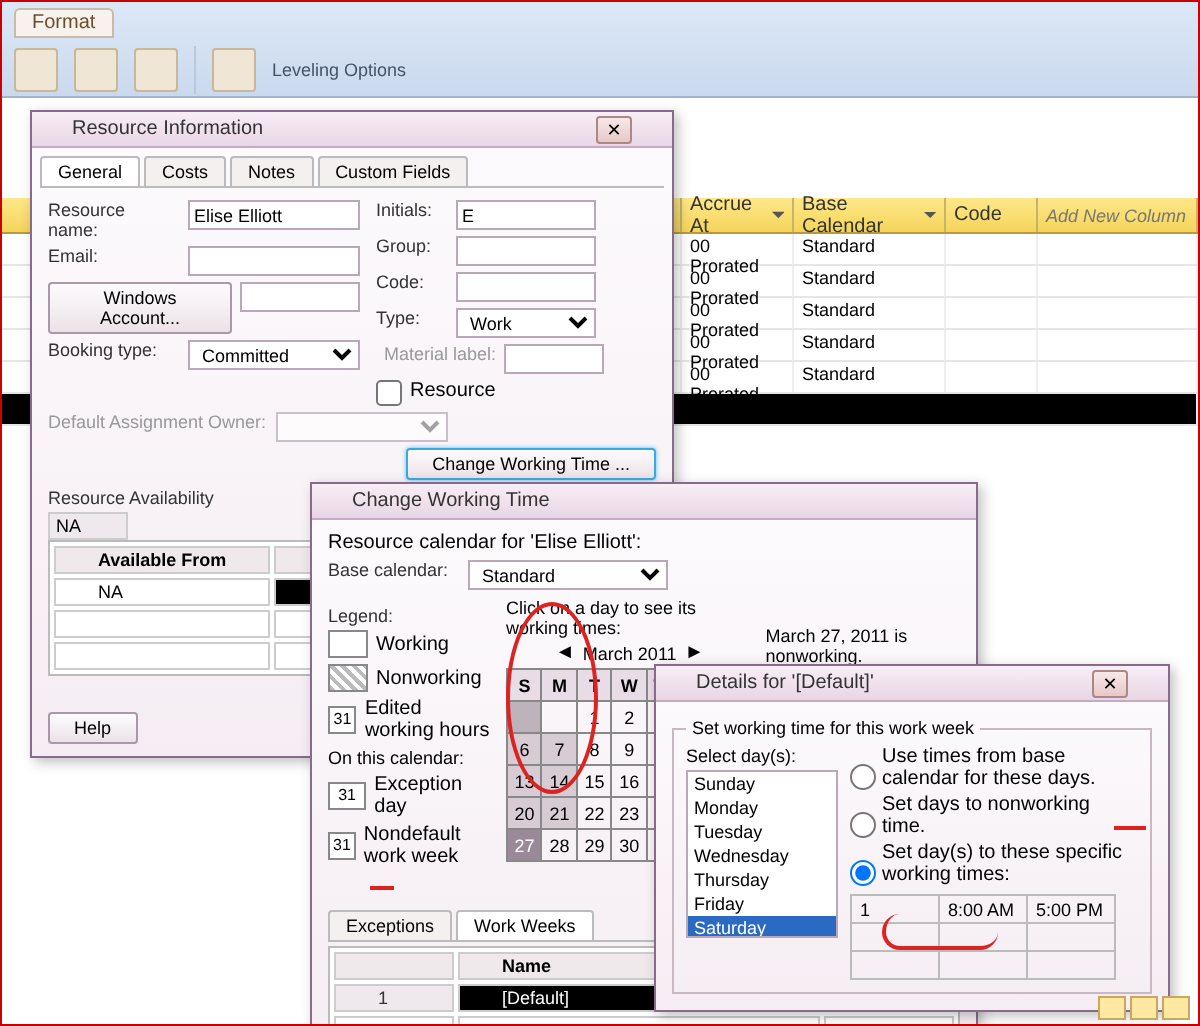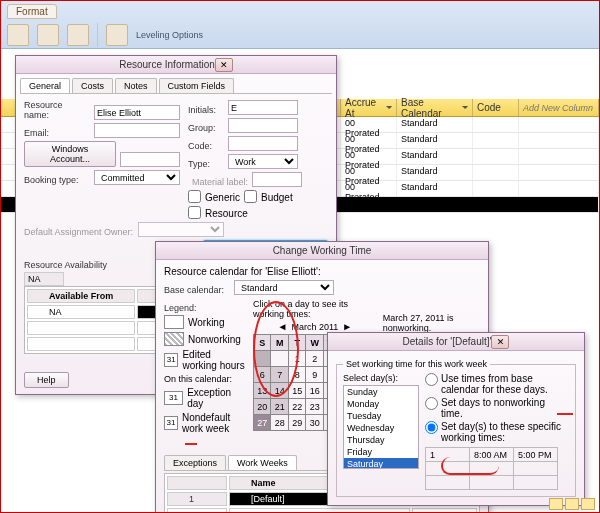--- a/index.html
+++ b/index.html
@@ -10,28 +10,28 @@
 .ricon{width:22px;height:22px;background:#f0e6d6;border:1px solid #c8b898;border-radius:2px}
 .rtext{font-size:9px;color:#456}
 .grid{position:absolute;top:48px;left:0;right:0;background:#fff}
 .gh{display:flex;background:linear-gradient(#ffe88a,#f4d45a);border-bottom:1px solid #b89b3a;height:18px}
 .gc{border-right:1px solid #c9b36a;padding:2px 4px;font-size:9px;color:#333;display:flex;align-items:center;gap:2px}
 .gc svg{width:7px;height:7px}
 .gr{display:flex;height:16px;border-bottom:1px solid #e6e6e6}
 .gr span{border-right:1px solid #eee;padding:1px 4px;font-size:9px}
 .sel{background:#000;color:#fff}
 .dialog{position:absolute;background:linear-gradient(#fdfbfd,#f5edf3);border:1px solid #8a6a8a;box-shadow:2px 2px 6px rgba(0,0,0,0.25)}
-.titlebar{background:linear-gradient(#f8eef6,#e8d6e4);height:18px;display:flex;align-items:center;justify-content:center;padding:0 20px;border-bottom:1px solid #c5a9c5}
+.titlebar{background:linear-gradient(#f8eef6,#e8d6e4);height:18px;display:flex;align-items:center;justify-content:space-between;padding:0 20px;border-bottom:1px solid #c5a9c5}
 .titlebar span{font-size:10px;color:#333}
 .close{width:18px;height:14px;border:1px solid #a88;background:linear-gradient(#f8e8e8,#e8c8c8);border-radius:2px;text-align:center;font-size:9px;line-height:12px}
 .tabs{display:flex;border-bottom:1px solid #bbb;margin:4px 4px 0 4px}
 .tab{padding:2px 8px;border:1px solid #bbb;border-bottom:none;margin-right:2px;background:#f5f0f0;font-size:9px;border-radius:2px 2px 0 0}
 .tab.on{background:#fff}
 .body{padding:6px 8px}
-.row{display:flex;align-items:flex-end;margin-bottom:3px;gap:4px}
+.row{display:flex;align-items:flex-start;margin-bottom:3px;gap:4px}
 .lbl{font-size:9px;color:#333;min-width:66px}
 .lbl.dis{color:#999}
 input[type=text],select{border:1px solid #b8a8b8;background:#fff;height:15px;font-size:9px;padding:0 2px}
 .btn{border:1px solid #a898a8;background:linear-gradient(#fdfbfd,#ece2e8);padding:2px 12px;font-size:9px;border-radius:2px;cursor:pointer}
 .btn.hl{border:1px solid #3aa9e0;box-shadow:0 0 2px #5bc0f0}
 .fs-title{font-size:9px;color:#333;margin:4px 0 2px}
 .avail{border:1px solid #bbb;background:#fff}
 .avail th,.avail td{border:1px solid #ccc;font-size:9px;padding:1px 21px;text-align:left;min-width:60px;height:14px}
 .avail th{background:#efe9ec}
 .legbox{display:flex;align-items:center;gap:4px;margin-bottom:3px}
@@ -47,21 +47,21 @@
 .days{border:1px solid #b8a8b8;background:#fff;width:76px;height:84px;overflow:hidden}
 .days div{padding:1px 3px;font-size:9px}
 .days .hl{background:#2a6ac2;color:#fff}
 .tgrid{border-collapse:collapse;margin-top:4px}
 .tgrid th,.tgrid td{border:1px solid #bbb;font-size:9px;padding:1px 4px;height:14px;min-width:44px;text-align:left}
 .tgrid th{background:#efe8ec}
 .redc{position:absolute;border:2px solid #d22;border-radius:50%;pointer-events:none}
 .redl{position:absolute;border-top:2px solid #d22;pointer-events:none}
 fieldset{border:1px solid #c8b8c4;padding:4px 6px 6px;margin:2px 0}
 legend{font-size:9px;padding:0 3px}
-.radio{display:flex;align-items:flex-start;gap:3px;font-size:9px;margin-bottom:2px}
+.radio{display:flex;align-items:flex-end;gap:3px;font-size:9px;margin-bottom:2px}
 </style>
 </head>
 <body>
 
 <div class="ribbon">
   <div class="rtab">Format</div>
   <div class="ricons">
     <div class="ricon"></div>
     <div class="ricon"></div>
     <div class="ricon"></div>
@@ -178,26 +178,20 @@
             <span class="lbl" style="min-width:36px">Code:</span>
           <input type="text" style="width: 70px;">
           </div>
         <div class="row">
             <span class="lbl" style="min-width:36px">Type:</span>
           <select style="width:70px"><option>Work</option></select>
           </div>
         <div class="row">
             <span class="lbl dis" style="min-width:60px;text-align:right">Material label:</span>
           <input type="text" style="width: 50px;" disabled="">
-          </div>
-        <div class="row">
-            <input type="checkbox" style="">
-            <span>Generic</span>
-          <input type="checkbox" style="">
-            <span>Budget</span>
           </div>
         <div class="row">
             <input type="checkbox" style="">
             <span>Resource</span>
           </div>
       </div>
     </div>
     <div class="row">
         <span class="lbl dis" style="min-width:110px">Default Assignment Owner:</span>
       <select style="width:86px" disabled=""></select>

